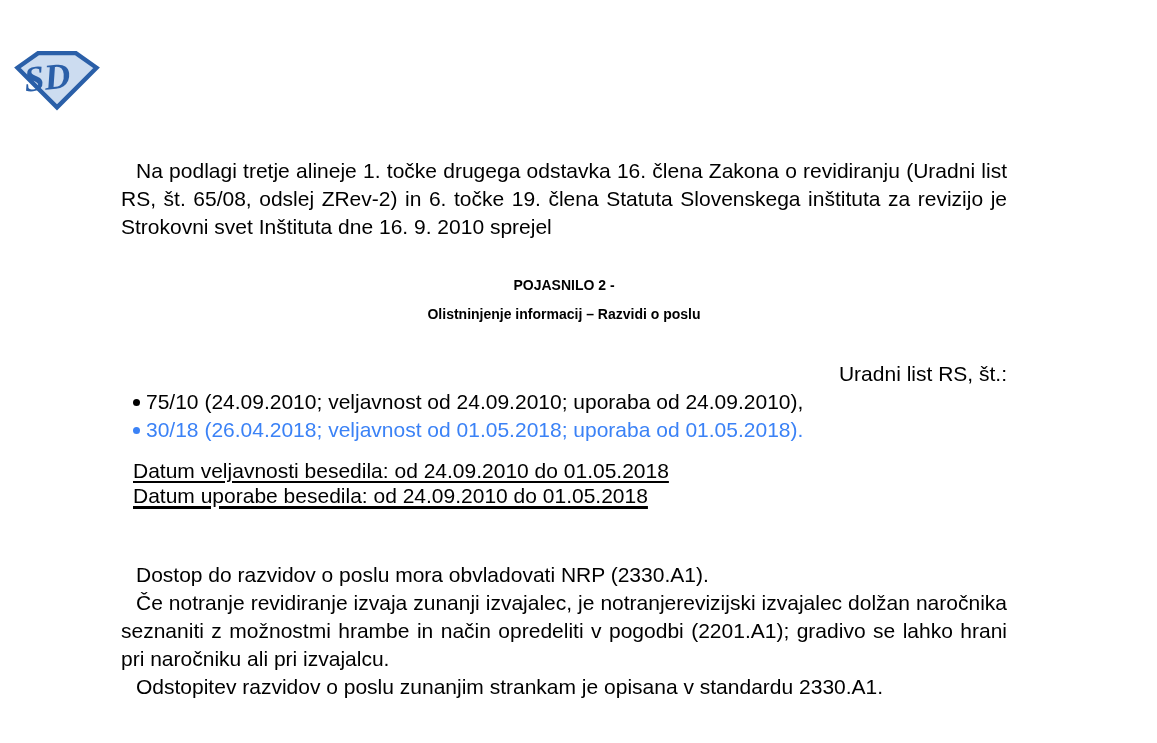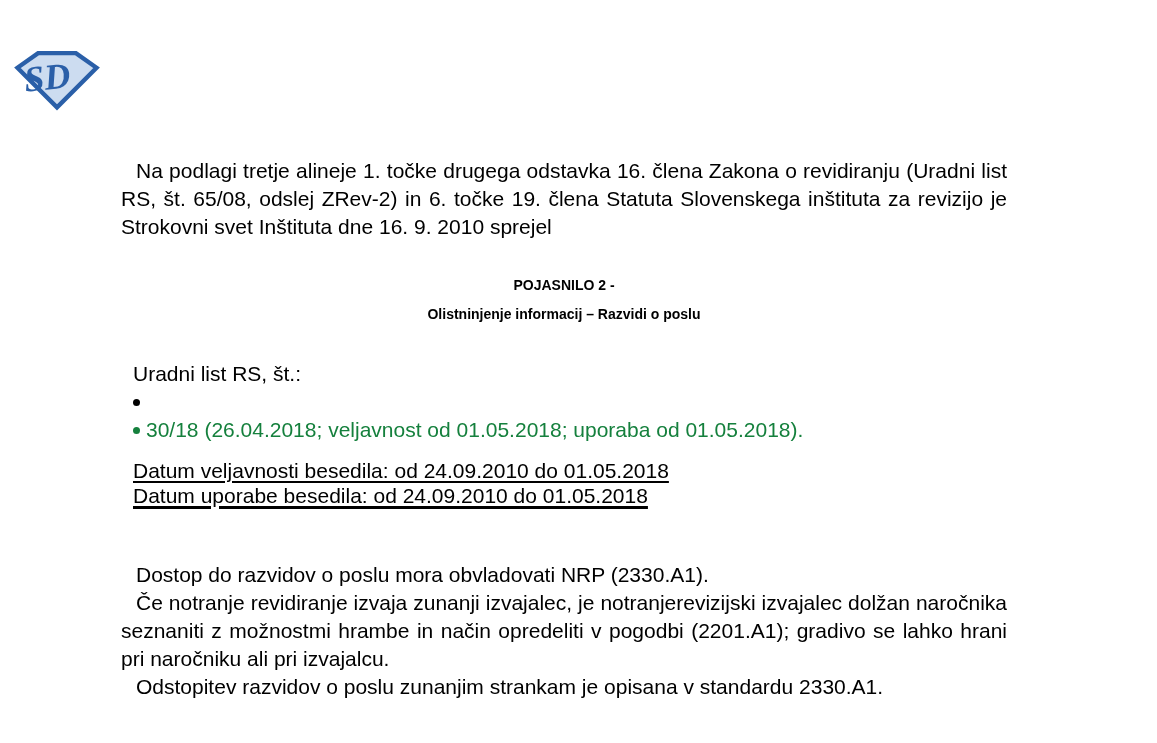--- a/index.html
+++ b/index.html
@@ -39,21 +39,21 @@
   }
   .intro { margin-bottom: 30px; }
   .doc-title {
     text-align: center;
     font-weight: bold;
     font-size: 14px;
     line-height: 29px;
     margin-bottom: 31px;
   }
   .gazette { padding-left: 12px; }
-  .gz-heading { line-height: 28px; }
+  .gz-heading { line-height: 28px; text-align: right; }
   .gz-item { line-height: 28px; white-space: nowrap; }
   .blt {
     display: inline-block;
     width: 7px;
     height: 7px;
     border-radius: 50%;
     background: currentColor;
     margin-right: 6px;
     vertical-align: 3px;
   }
@@ -90,23 +90,23 @@
     <p class="para intro">Na podlagi tretje alineje 1. točke drugega odstavka 16. člena Zakona o revidiranju (Uradni list RS, št. 65/08, odslej ZRev-2) in 6. točke 19. člena Statuta Slovenskega inštituta za revizijo je Strokovni svet Inštituta dne 16. 9. 2010 sprejel</p>
 
     <div class="doc-title">
       <div>POJASNILO 2 -</div>
       <div>Olistninjenje informacij – Razvidi o poslu</div>
     </div>
 
     <div class="gazette">
       <div class="gz-heading">Uradni list RS, št.:</div>
       <div class="gz-item" style="color: rgb(0, 0, 0);">
-        <span class="blt"></span>
+        <span class="blt"></span><span>75/10 (24.09.2010; veljavnost od 24.09.2010; uporaba od 24.09.2010),</span>
       </div>
-      <div class="gz-item" style="color: #15803d;">
+      <div class="gz-item" style="color: #3b82f6;">
         <span class="blt"></span><span>30/18 (26.04.2018; veljavnost od 01.05.2018; uporaba od 01.05.2018).</span>
       </div>
     </div>
 
     <div class="validity">
       <div class="v-line">Datum veljavnosti besedila: od 24.09.2010 do 01.05.2018</div>
       <div class="v-line v-bold">Datum uporabe besedila: od 24.09.2010 do 01.05.2018</div>
     </div>
 
     <div class="bodyblock">

